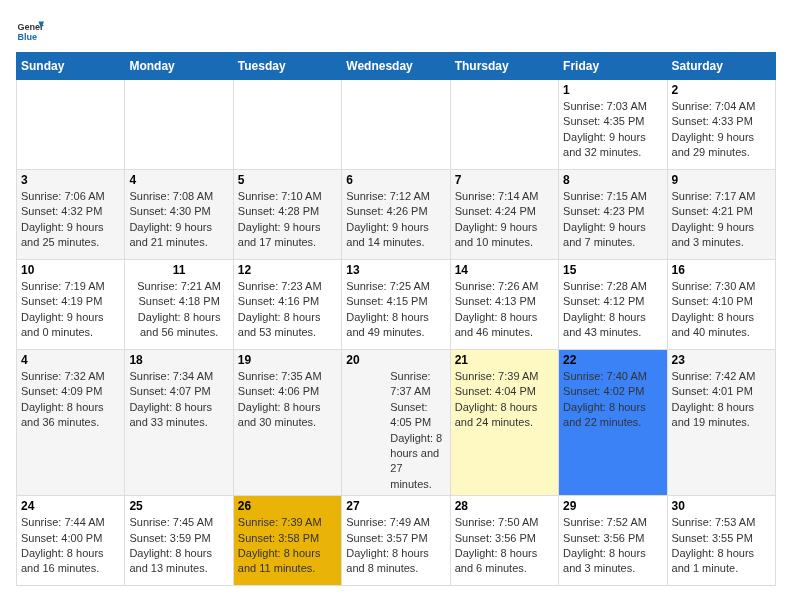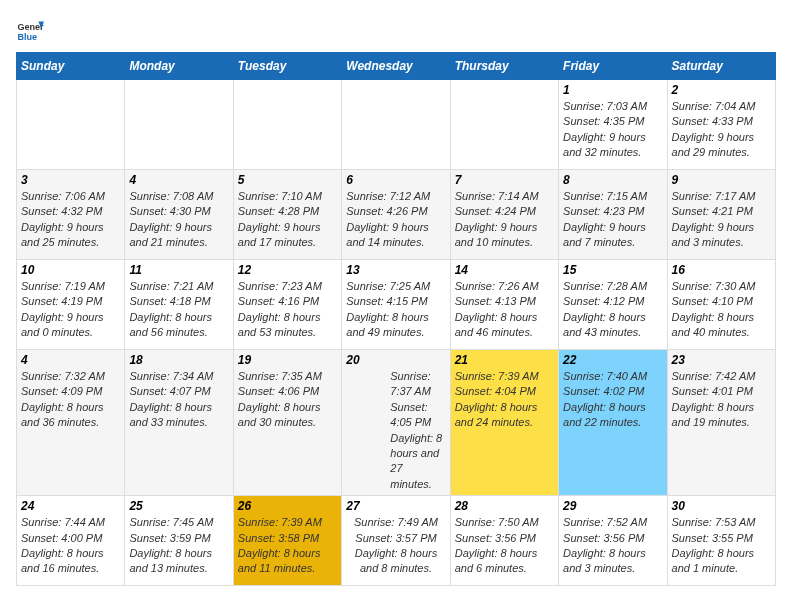--- a/index.html
+++ b/index.html
@@ -49,21 +49,20 @@
       color: #222;
     }
     .location-title {
       font-size: 16px;
       color: #444;
     }
     .calendar {
       width: 100%;
       border-collapse: collapse;
       font-size: 11px;
-      font-style: italic;
     }
     .calendar th {
       background: #1a6bb5;
       color: #fff;
       padding: 6px 4px;
       text-align: left;
       font-size: 12px;
       font-weight: bold;
       border: 1px solid #1a6bb5;
     }
@@ -193,21 +192,21 @@
 Daylight: 9 hours and 3 minutes.</div>
         </td>
       </tr>
       <tr>
         <td style="background: rgb(255, 255, 255);">
           <span class="day-num">10</span>
           <div class="day-info" style="white-space: pre-line;">Sunrise: 7:19 AM
 Sunset: 4:19 PM
 Daylight: 9 hours and 0 minutes.</div>
         </td>
-        <td style="background: rgb(255, 255, 255);">
+        <td style="background: rgb(255, 255, 255); text-align: center;">
           <span class="day-num">11</span>
           <div class="day-info" style="white-space: pre-line;">Sunrise: 7:21 AM
 Sunset: 4:18 PM
 Daylight: 8 hours and 56 minutes.</div>
         </td>
         <td style="background: rgb(255, 255, 255);">
           <span class="day-num">12</span>
           <div class="day-info" style="white-space: pre-line;">Sunrise: 7:23 AM
 Sunset: 4:16 PM
 Daylight: 8 hours and 53 minutes.</div>
@@ -255,27 +254,27 @@
           <div class="day-info" style="white-space: pre-line;">Sunrise: 7:35 AM
 Sunset: 4:06 PM
 Daylight: 8 hours and 30 minutes.</div>
         </td>
         <td style="background: rgb(245, 245, 245);">
           <span class="day-num">20</span>
           <div class="day-info" style="white-space: pre-line; margin-left: 44px;">Sunrise: 7:37 AM
 Sunset: 4:05 PM
 Daylight: 8 hours and 27 minutes.</div>
         </td>
-        <td style="background: #fde047; margin-top: 48px;">
+        <td style="background: #fef9c3; margin-top: 48px;">
           <span class="day-num">21</span>
           <div class="day-info" style="white-space: pre-line;">Sunrise: 7:39 AM
 Sunset: 4:04 PM
 Daylight: 8 hours and 24 minutes.</div>
         </td>
-        <td style="background: #7dd3fc;">
+        <td style="background: #3b82f6;">
           <span class="day-num">22</span>
           <div class="day-info" style="white-space: pre-line;">Sunrise: 7:40 AM
 Sunset: 4:02 PM
 Daylight: 8 hours and 22 minutes.</div>
         </td>
         <td style="background: rgb(245, 245, 245);">
           <span class="day-num">23</span>
           <div class="day-info" style="white-space: pre-line;">Sunrise: 7:42 AM
 Sunset: 4:01 PM
 Daylight: 8 hours and 19 minutes.</div>
@@ -295,21 +294,21 @@
 Daylight: 8 hours and 13 minutes.</div>
         </td>
         <td style="background: #eab308;">
           <span class="day-num">26</span>
           <div class="day-info" style="white-space: pre-line;">Sunrise: 7:39 AM
 Sunset: 3:58 PM
 Daylight: 8 hours and 11 minutes.</div>
         </td>
         <td style="background: rgb(255, 255, 255);">
           <span class="day-num">27</span>
-          <div class="day-info" style="white-space: pre-line; text-align: center;">Sunrise: 7:49 AM
+          <div class="day-info" style="white-space: pre-line;">Sunrise: 7:49 AM
 Sunset: 3:57 PM
 Daylight: 8 hours and 8 minutes.</div>
         </td>
         <td style="background: rgb(255, 255, 255);">
           <span class="day-num">28</span>
           <div class="day-info" style="white-space: pre-line;">Sunrise: 7:50 AM
 Sunset: 3:56 PM
 Daylight: 8 hours and 6 minutes.</div>
         </td>
         <td style="background: rgb(255, 255, 255);">

